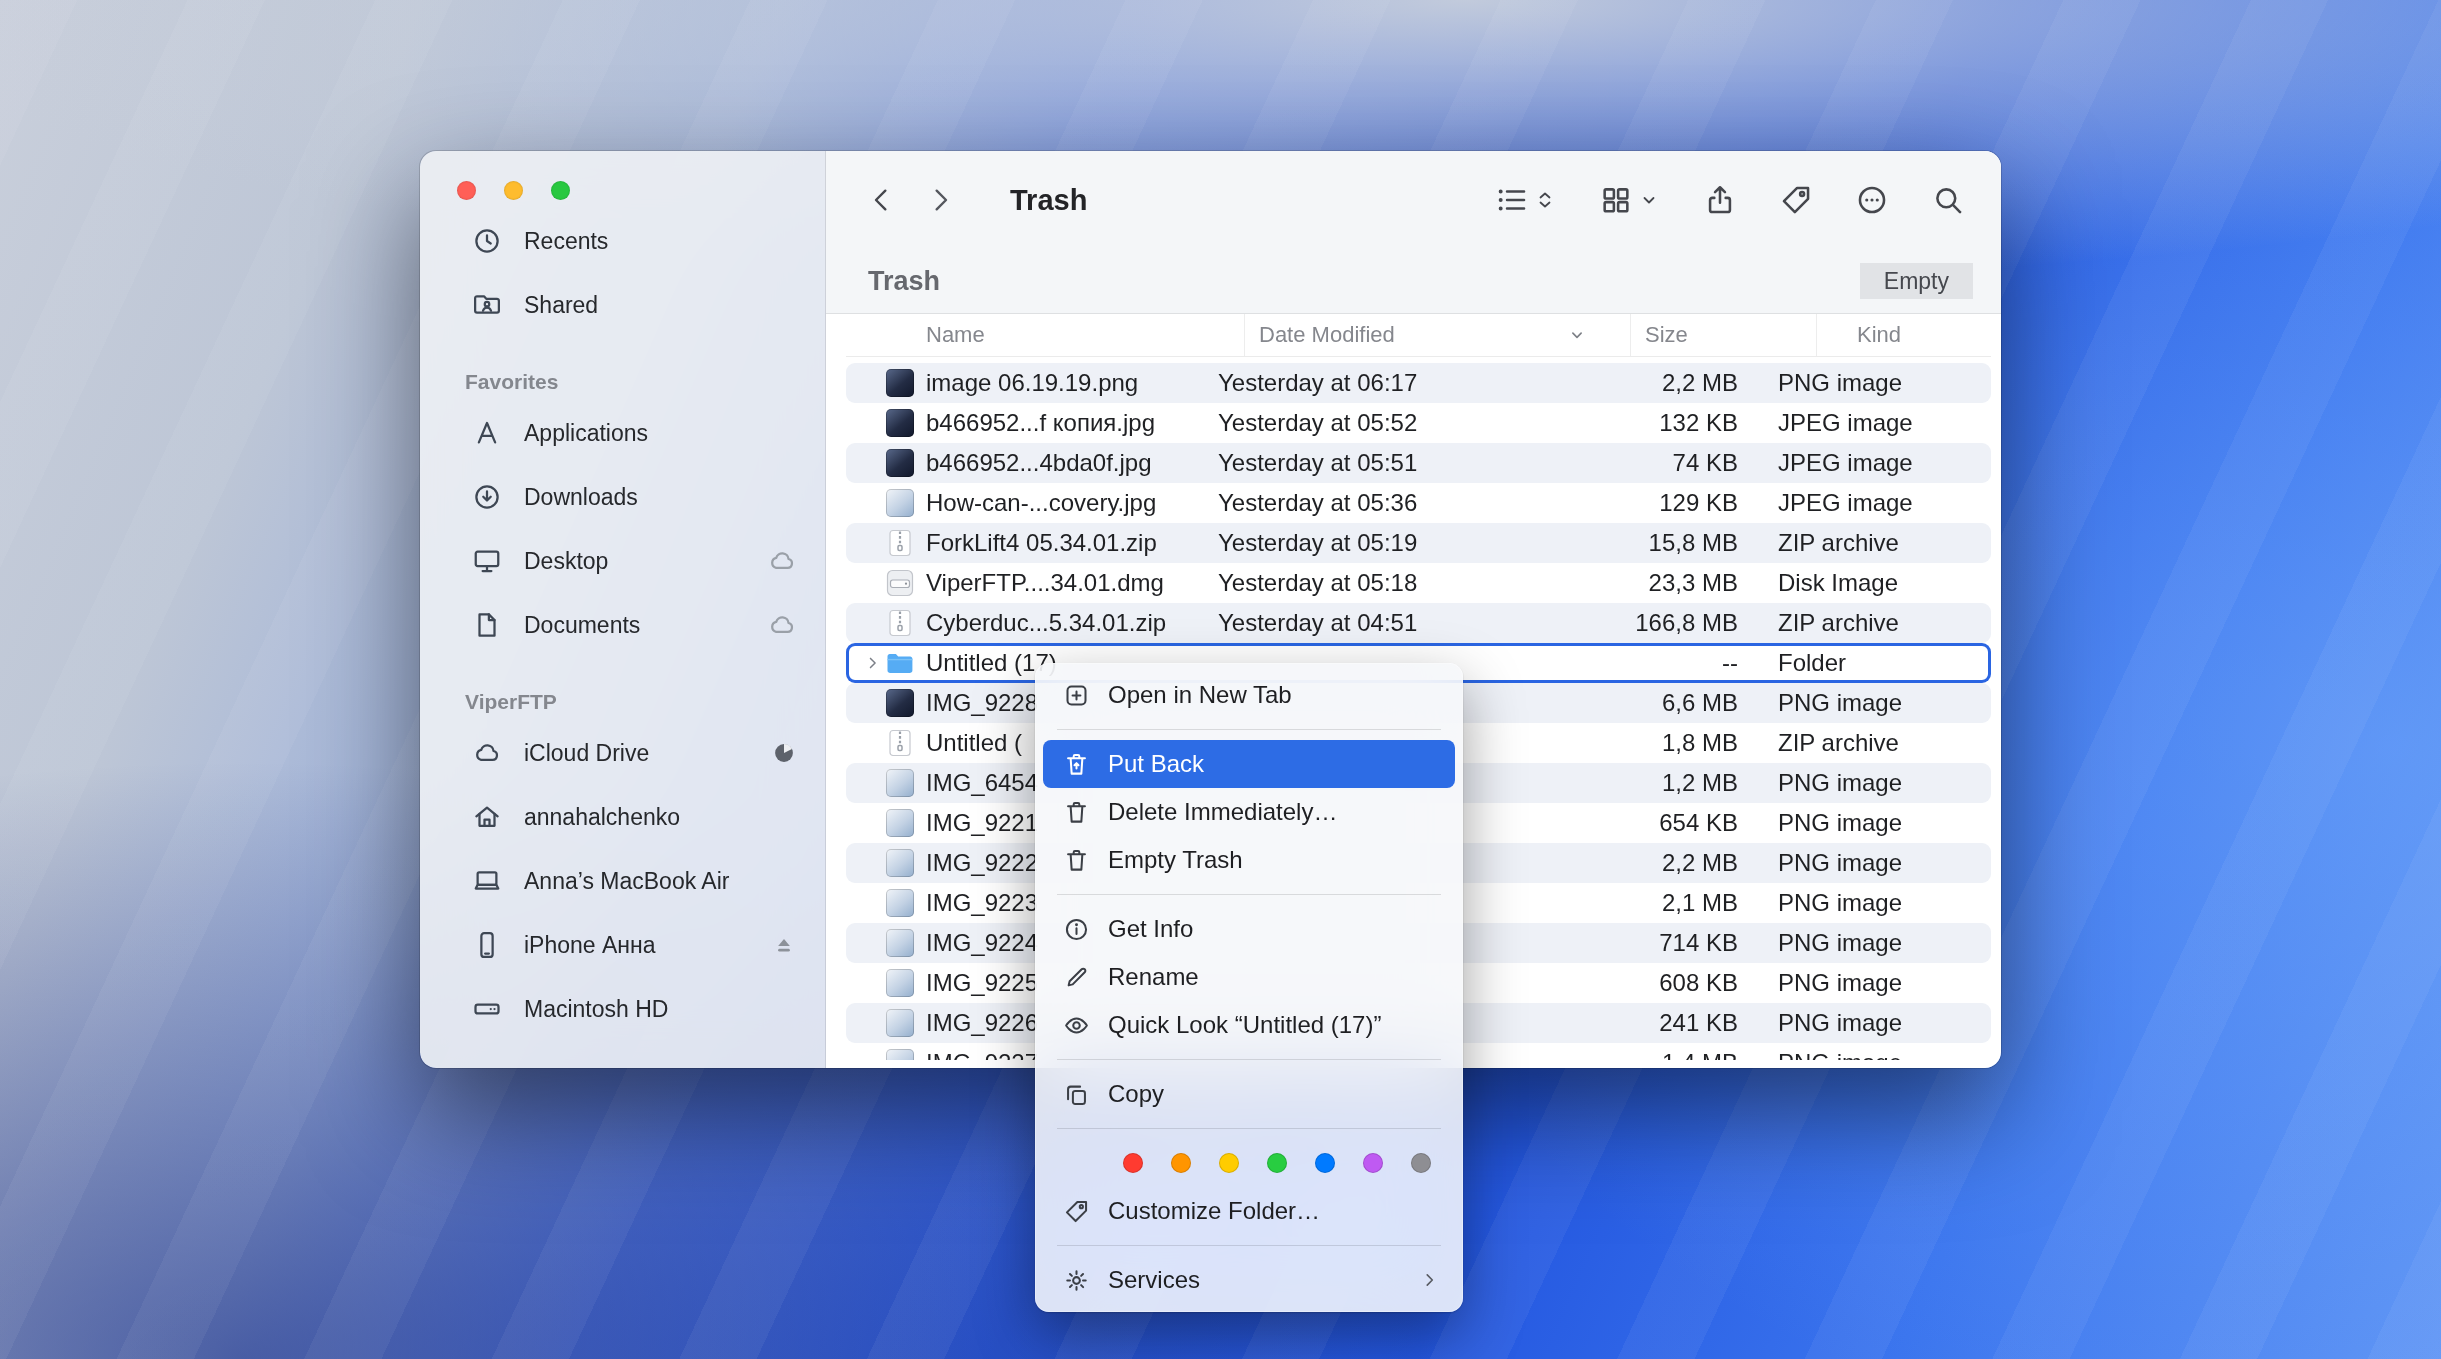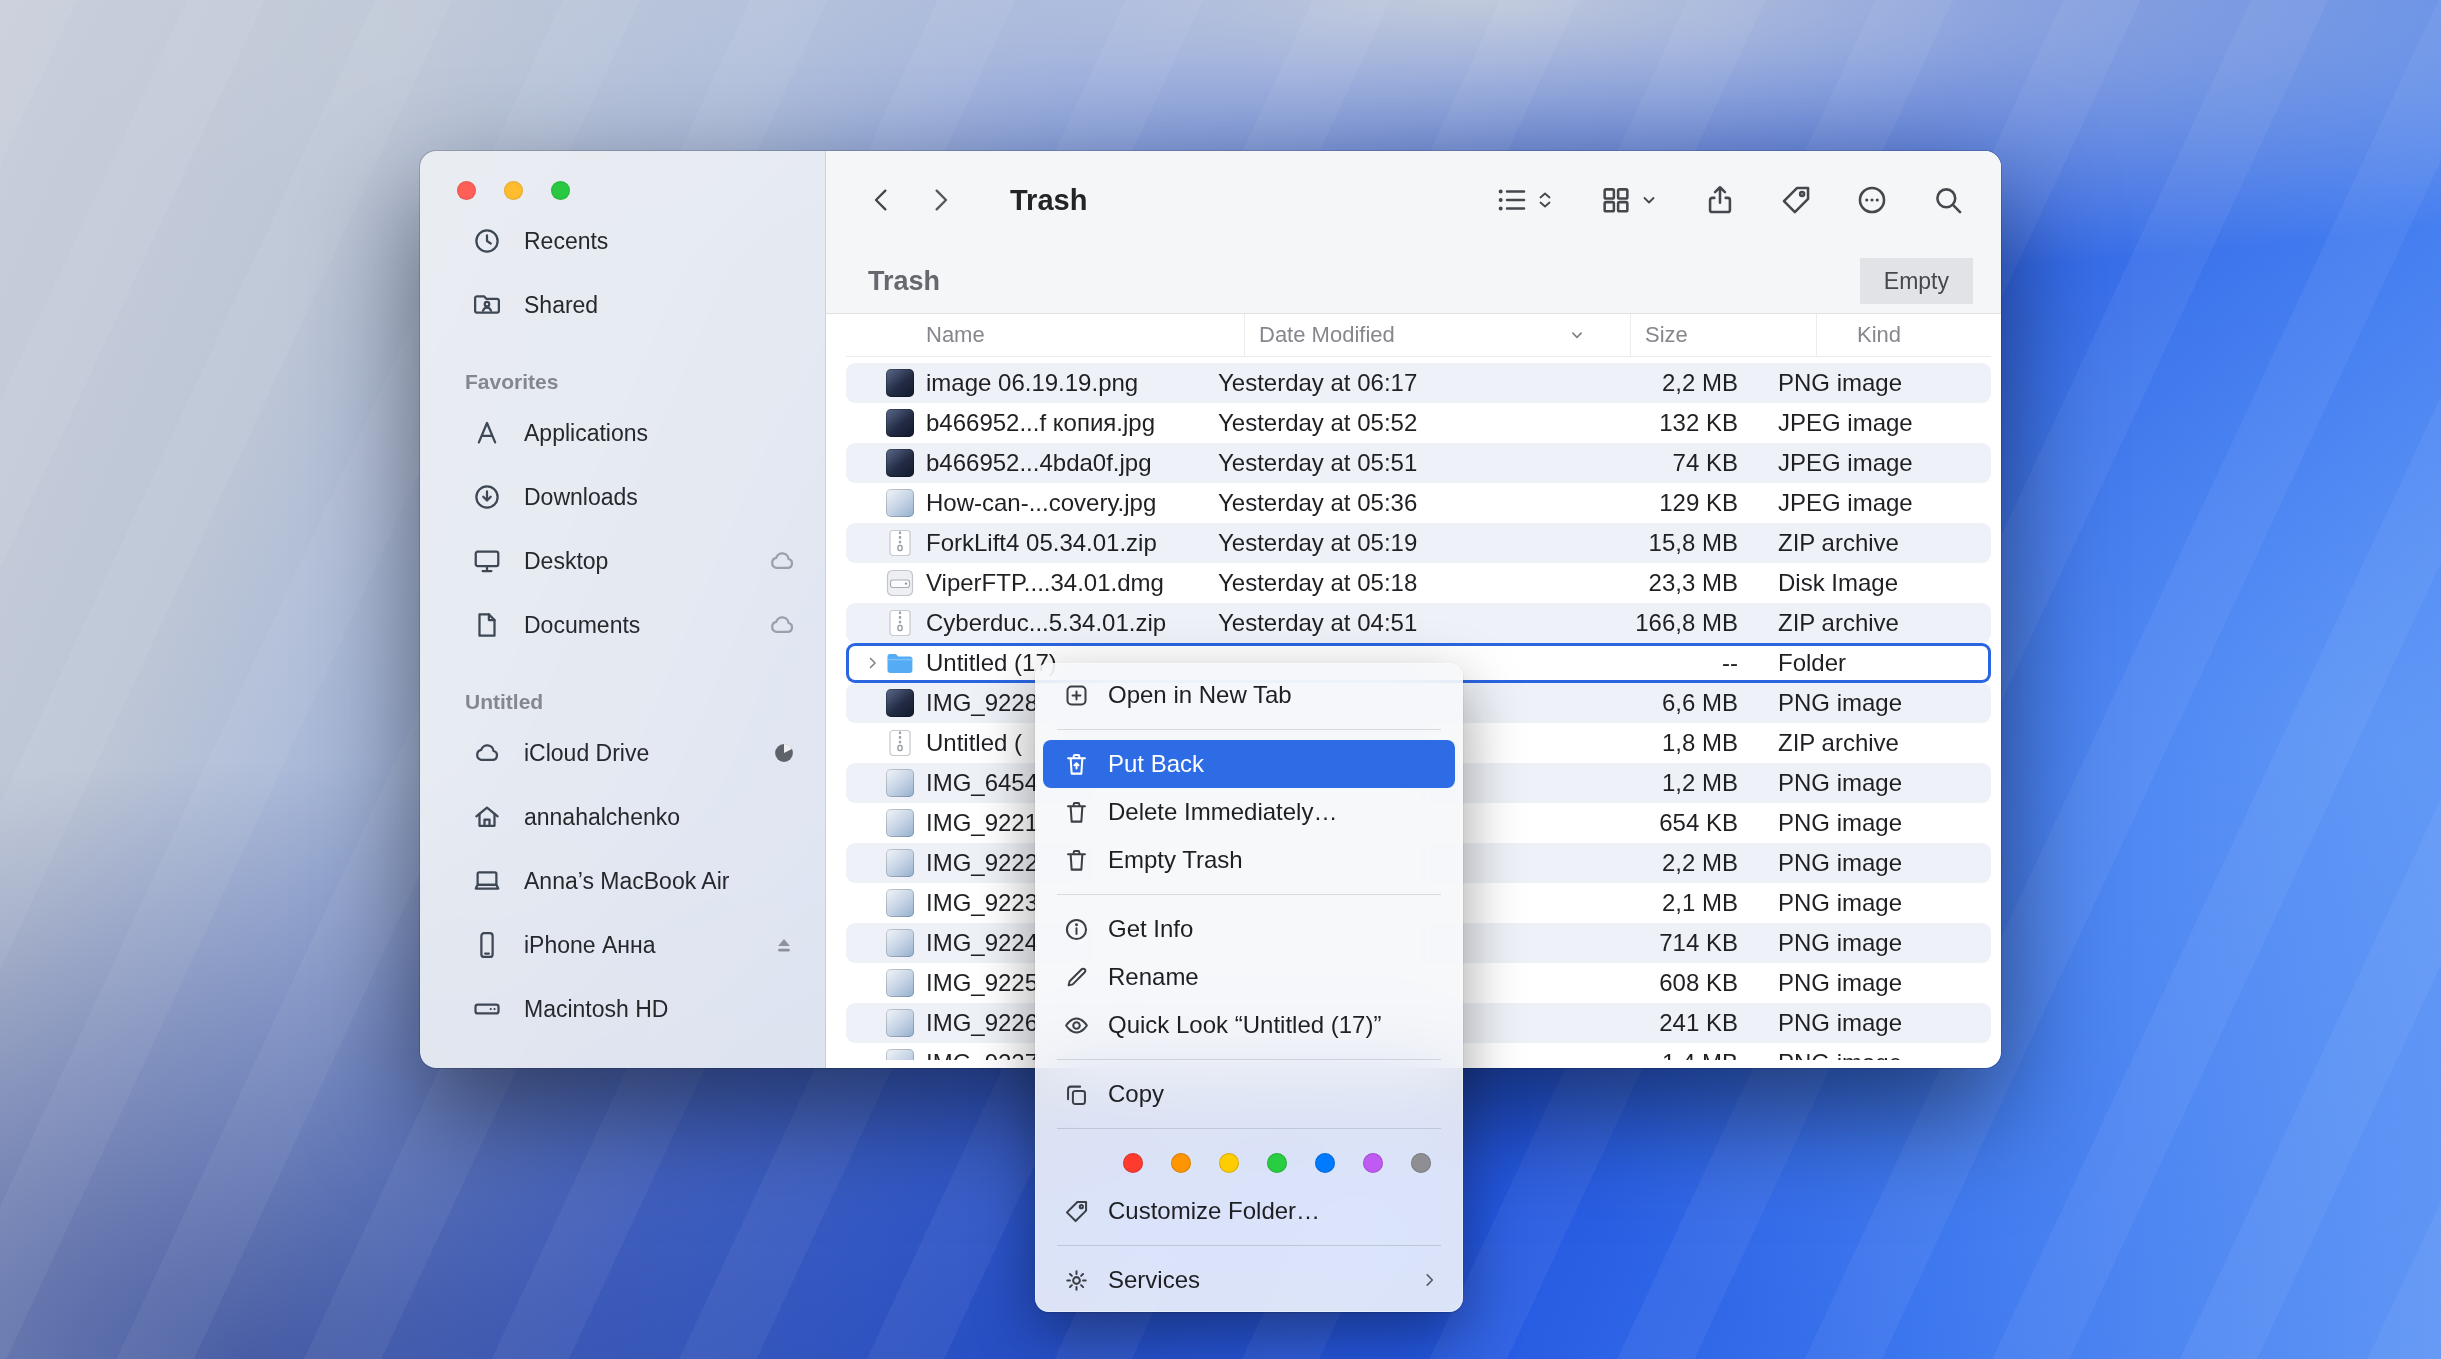--- a/index.html
+++ b/index.html
@@ -38,21 +38,21 @@
   .tbtn.nav svg{width:32px;height:32px;}
   .tbtn.fwd{margin-left:26px;color:#54575e;}
   .title{margin:0 0 0 54px;font-size:29px;font-weight:700;color:#232427;}
   .tb-right{margin-left:auto;display:flex;align-items:center;gap:42px;}
   .combo{display:flex;align-items:center;gap:4px;}
   .combo .mini{width:24px;height:24px;color:#45474d;}
   .combo .mini svg{width:24px;height:24px;}
   .trash-bar{height:64px;display:flex;align-items:center;padding:0 28px 0 42px;
     border-bottom:1px solid rgba(0,0,0,.09);}
   .trash-label{font-size:27px;font-weight:700;color:#66686e;}
-  .empty-btn{margin-left:auto;height:46px;padding:0 24px;border:none;border-radius:0;
+  .empty-btn{margin-left:auto;height:36px;padding:0 24px;border:none;border-radius:0;
     background:rgba(120,123,130,.15);color:#46484e;font-size:23px;font-family:inherit;}
   
   .col-headers{height:42px;margin:0 10px 0 20px;padding-left:14px;display:grid;
     grid-template-columns:358px 360px 160px minmax(0,1fr);align-items:stretch;
     border-bottom:1px solid rgba(0,0,0,.08);font-size:22px;color:#85878d;gap:26px;}
   .hcell{display:flex;align-items:center;white-space:nowrap;}
   .hc0{padding-left:66px;}
   .hc1,.hc2,.hc3{border-left:1px solid rgba(0,0,0,.07);}
   .hc1{padding-left:14px;}
   .hc2{padding-left:14px;}
@@ -167,21 +167,21 @@
                 <path d="M13.5 3.5V8H18"></path>
               </svg>
             </i>
             <span class="si-label">Documents</span>
             <i class="si-acc" data-icon="cloud-icon">
               <svg viewBox="0 0 24 24" fill="none" stroke="currentColor" stroke-width="1.8" stroke-linecap="round" stroke-linejoin="round">
                 <path d="M7.3 17.5h9.2a3.6 3.6 0 0 0 .7-7.1 5 5 0 0 0-9.8-.9 4.1 4.1 0 0 0-.1 8z"></path>
               </svg>
             </i>
           </div>
-          <div class="side-label">Untitled</div>
+          <div class="side-label">ViperFTP</div>
           <div class="side-item">
             <i class="si-icon" data-icon="icloud-icon">
               <svg viewBox="0 0 24 24" fill="none" stroke="currentColor" stroke-width="1.8" stroke-linecap="round" stroke-linejoin="round">
                 <path d="M7.3 17.5h9.2a3.6 3.6 0 0 0 .7-7.1 5 5 0 0 0-9.8-.9 4.1 4.1 0 0 0-.1 8z"></path>
               </svg>
             </i>
             <span class="si-label">iCloud Drive</span>
             <i class="si-acc" data-icon="progress-pie-icon">
               <svg viewBox="0 0 24 24">
                 <circle cx="12" cy="12" r="8.2" fill="currentColor"></circle>

